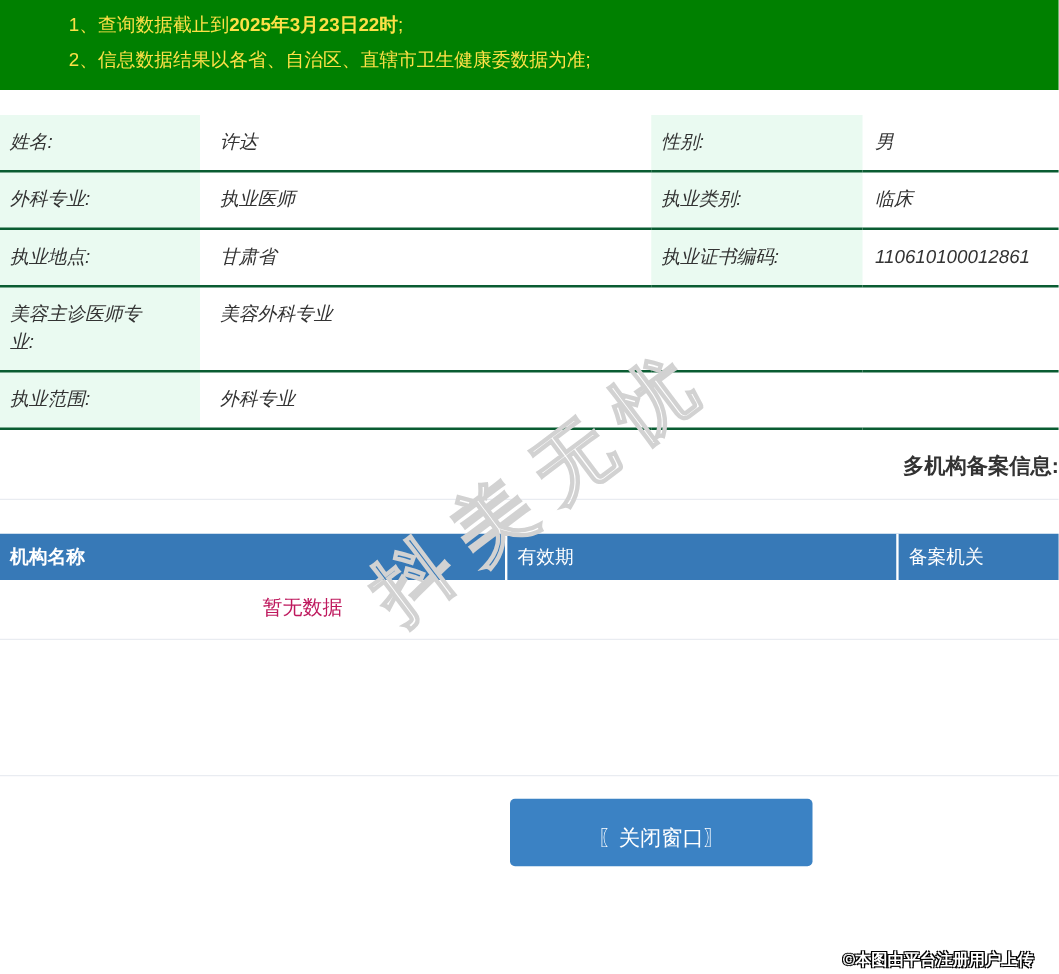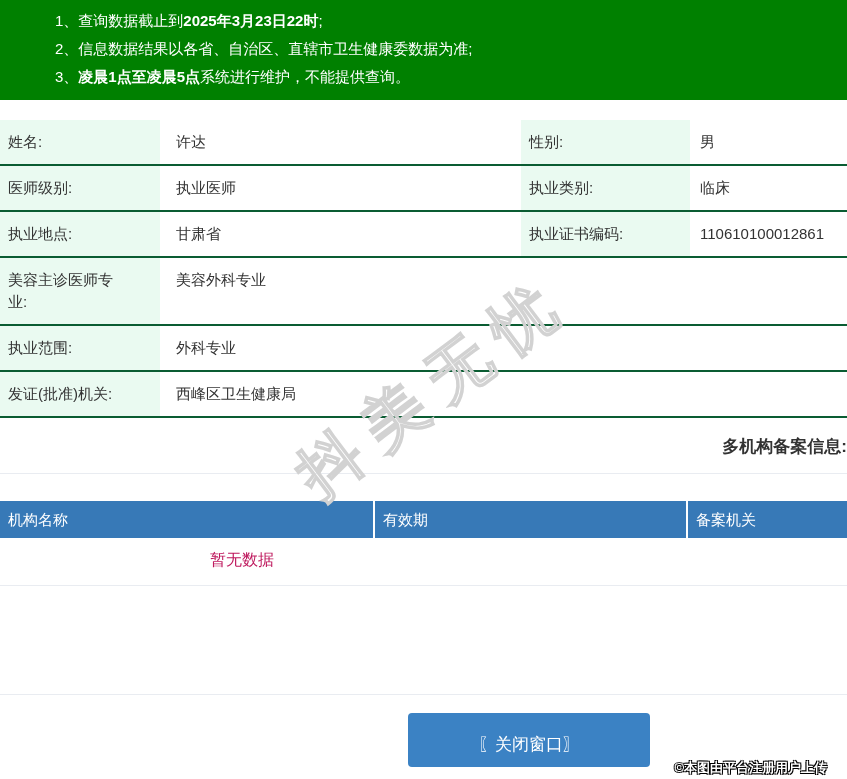--- a/index.html
+++ b/index.html
@@ -4,32 +4,33 @@
 <style>
   html,body{margin:0;padding:0;}
   body{
     width:847px;height:779px;overflow:hidden;position:relative;
     background:#ffffff;
     font-family:"Liberation Sans","DejaVu Sans",sans-serif;
     color:#333333;
   }
   
   .banner{
-    background:#008000;color:#ffffff;
+    background:#008000;color:#fde047;
     padding:7px 10px 9px 55px;
     font-size:15px;line-height:28px;
   }
   .notice-line b{font-weight:bold;}
   
   table.info{
     width:847px;border-collapse:collapse;margin-top:20px;table-layout:fixed;
   }
   table.info td{
     font-size:15px;line-height:22px;vertical-align:top;
     border-bottom:2px solid #0a5c32;
+    font-style:italic;
   }
   td.lbl{
     background:#eafaf1;
     padding:11px 36px 11px 8px;
     word-break:break-all;
   }
   td.val{padding:11px 0 11px 16px;}
   td.val2{padding:11px 0 11px 10px;}
   
   .section-title{
@@ -40,21 +41,21 @@
   }
   .thin-divider{border-top:1px solid #e9ecf1;margin-top:15px;}
   
   .reg-header{
     display:flex;margin-top:27px;height:37px;
   }
   .reg-header .hcell{
     background:#3779b7;color:#ffffff;font-size:15px;
     line-height:37px;padding-left:8px;box-sizing:border-box;
   }
-  .hcell.c1{width:375px;border-right:2px solid #ffffff;}
+  .hcell.c1{width:406px;border-right:2px solid #ffffff;font-weight:bold;}
   .hcell.c2{width:313px;border-right:2px solid #ffffff;}
   .hcell.c3{flex:1;}
   .empty-row{
     padding:12px 0 14px 210px;text-align:left;
     color:#be185d;font-size:16px;
     border-bottom:1px solid #e9ecf1;
   }
   .bottom-spacer{height:108px;}
   .bottom-divider{border-top:1px solid #e9ecf1;}
   
@@ -79,60 +80,55 @@
     font-size:13px;font-weight:bold;color:#ffffff;
     text-shadow:-1px -1px 0 #000,1px -1px 0 #000,-1px 1px 0 #000,1px 1px 0 #000;
   }
 </style>
 </head>
 <body>
 
 <div class="banner">
   <div class="notice-line"><span>1、</span><span>查询数据截止到</span><b>2025年3月23日22时</b><span>;</span></div>
   <div class="notice-line"><span>2、</span><span>信息数据结果以各省、自治区、直辖市卫生健康委数据为准;</span><b></b><span></span></div>
-  <div class="notice-line"><span>3、</span><span></span><b>凌晨1点至凌晨5点</b><span>系统进行维护，不能提供查询。</span></div>
 </div>
 
 <table class="info">
   <colgroup>
       <col style="width:160px">
       <col style="width:361px">
       <col style="width:169px">
       <col style="width:157px">
     </colgroup>
   <tbody>
       <tr>
     <td class="lbl">姓名:</td>
     <td class="val">许达</td>
     <td class="lbl">性别:</td>
     <td class="val2">男</td>
   </tr>
   <tr>
-    <td class="lbl">医师级别:</td>
+    <td class="lbl">外科专业:</td>
     <td class="val">执业医师</td>
     <td class="lbl">执业类别:</td>
     <td class="val2">临床</td>
   </tr>
   <tr>
     <td class="lbl">执业地点:</td>
     <td class="val">甘肃省</td>
     <td class="lbl">执业证书编码:</td>
     <td class="val2">110610100012861</td>
   </tr>
   <tr>
     <td class="lbl">美容主诊医师专业:</td>
     <td class="val" colspan="3">美容外科专业</td>
   </tr>
   <tr>
     <td class="lbl">执业范围:</td>
     <td class="val" colspan="3">外科专业</td>
-  </tr>
-  <tr>
-    <td class="lbl">发证(批准)机关:</td>
-    <td class="val" colspan="3">西峰区卫生健康局</td>
   </tr>
 </tbody>
   </table>
 
 <div class="section-title">多机构备案信息:</div>
 <div class="thin-divider"></div>
 
 <div class="reg-header">
   <div class="hcell c1">机构名称</div>
   <div class="hcell c2">有效期</div>

